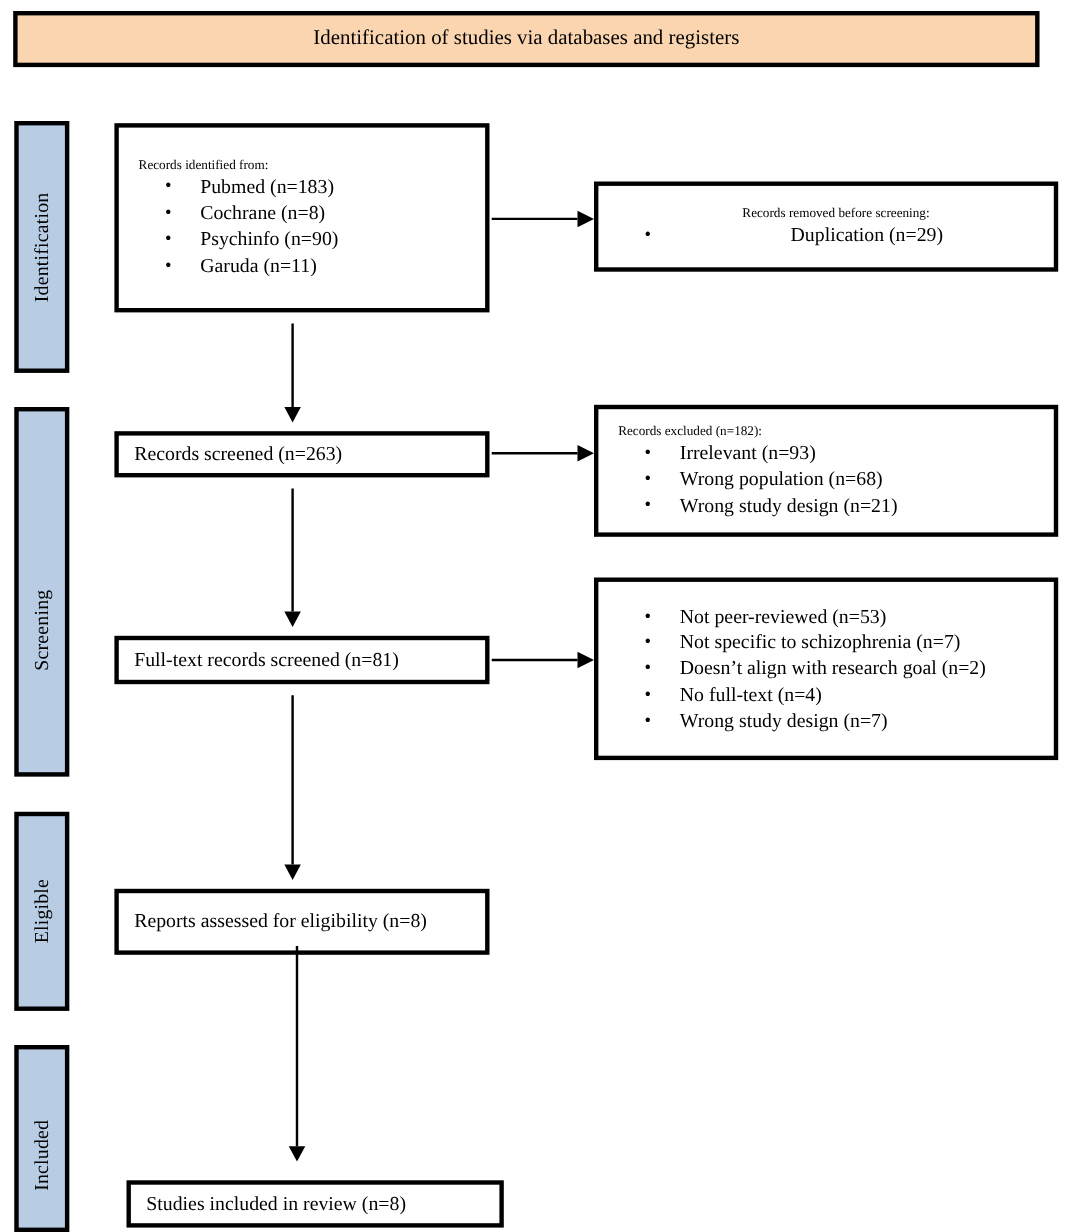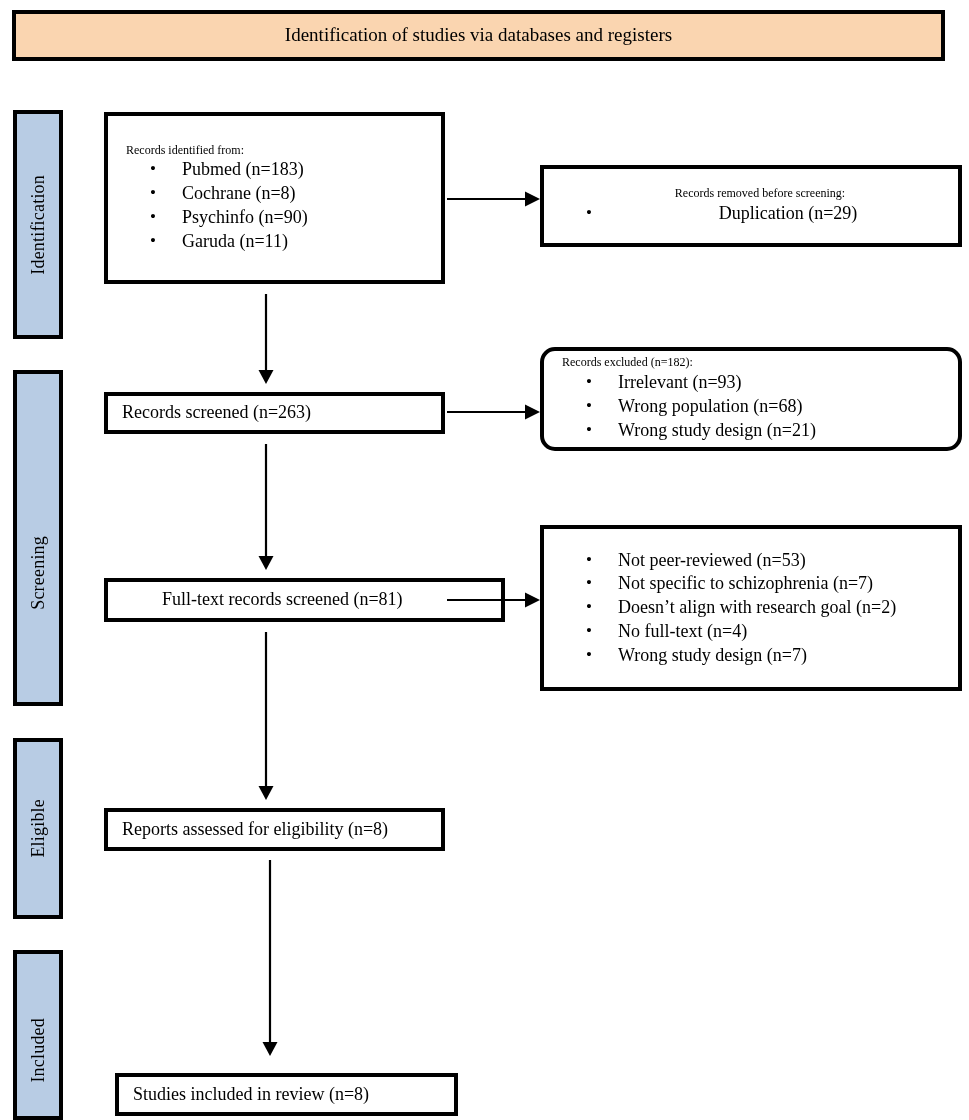--- a/index.html
+++ b/index.html
@@ -141,42 +141,42 @@
         <li>Psychinfo (n=90)</li>
         <li>Garuda (n=11)</li>
       </ul>
     </div>
   </div>
 
   <div class="box" style="left:104px; top:392px; width:341px; height:42px;">
     <div class="single-line">Records screened (n=263)</div>
   </div>
 
-  <div class="box" style="left:104px; top:578px; width:401px; height:44px;padding-left:40px;">
+  <div class="box" style="left:104px; top:578px; width:341px; height:44px;">
     <div class="single-line">Full-text records screened (n=81)</div>
   </div>
 
-  <div class="box" style="left:104px; top:808px; width:341px; height:43px;">
+  <div class="box" style="left:104px; top:808px; width:341px; height:60px;">
     <div class="single-line">Reports assessed for eligibility (n=8)</div>
   </div>
 
   <div class="box" style="left:115px; top:1073px; width:343px; height:43px;">
     <div class="single-line">Studies included in review (n=8)</div>
   </div>
 
   <div class="box" style="left:540px; top:165px; width:422px; height:82px;text-align:center;">
     <div class="box-inner">
       <div class="lead">Records removed before screening:</div>
       <ul class="bullets">
         <li>Duplication (n=29)</li>
       </ul>
     </div>
   </div>
 
-  <div class="box" style="left:540px; top:347px; width:422px; height:104px;border-radius:15px;">
+  <div class="box" style="left:540px; top:368px; width:422px; height:120px;">
     <div class="box-inner">
       <div class="lead">Records excluded (n=182):</div>
       <ul class="bullets">
         <li>Irrelevant (n=93)</li>
         <li>Wrong population (n=68)</li>
         <li>Wrong study design (n=21)</li>
       </ul>
     </div>
   </div>
 

